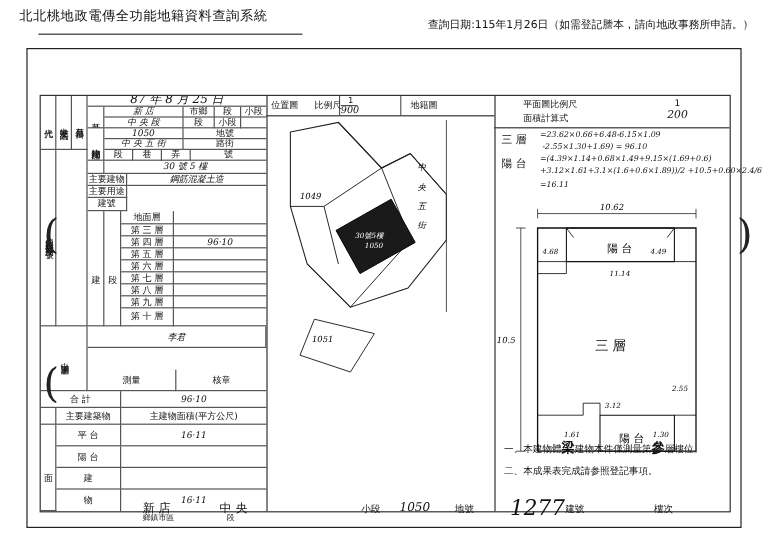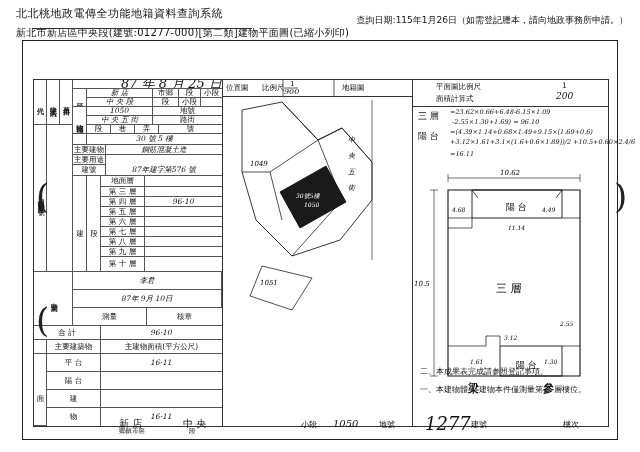--- a/index.html
+++ b/index.html
@@ -64,35 +64,34 @@
   .brace{position:absolute;font-size:34px;color:#222;font-family:"DejaVu Serif",serif;}
 </style>
 </head>
 <body>
 
 <div class="page">
 
   <div class="hdr">
     <div class="hdr-l1">北北桃地政電傳全功能地籍資料查詢系統</div>
     <div class="hdr-rule"></div>
-    <div class="hdr-l2">新北市新店區中央段(建號:01277-000)[第二類]建物平面圖(已縮小列印)</div>
     <div class="hdr-right">查詢日期:115年1月26日（如需登記謄本，請向地政事務所申請。）</div>
   </div>
 
   <div class="frame">
 
     <div class="inner">
 
       <div class="ltab">
 
         <div class="cell v" style="left:0;top:0;width:13px;height:45px;">光代</div>
         <div class="cell v" style="left:13px;top:0;width:13px;height:45px;">申姓請名人</div>
         <div class="cell v" style="left:26px;top:0;width:13px;height:45px;">基年月日</div>
 
-        <div class="cell nr" style="left:39px;top:0;width:149px;height:9px;font-size:13px;justify-content:flex-end;">
+        <div class="cell nr" style="left:39px;top:0;width:149px;height:9px;font-size:10px;">
           <span class="hand">87 年 8 月 25 日</span>
         </div>
 
         <div class="cell v" style="left:39px;top:9px;width:14px;height:18px;">基地地號</div>
         <div class="cell" style="left:53px;top:9px;width:66px;height:9px;">
             <span class="hand">新 店</span>
           </div>
         <div class="cell" style="left:119px;top:9px;width:26px;height:9px;">市鄉</div>
         <div class="cell" style="left:145px;top:9px;width:22px;height:9px;">段</div>
         <div class="cell nr" style="left:167px;top:9px;width:21px;height:9px;">小段</div>
@@ -126,23 +125,20 @@
           </div>
 
         <div class="cell" style="left:39px;top:65px;width:33px;height:10px;">主要建物</div>
         <div class="cell nr" style="left:72px;top:65px;width:116px;height:10px;">
             <span class="hand">鋼筋混凝土造</span>
           </div>
 
         <div class="cell" style="left:39px;top:75px;width:33px;height:10px;">主要用途</div>
 
         <div class="cell" style="left:39px;top:85px;width:33px;height:11px;">建號</div>
-        <div class="cell nr" style="left:72px;top:85px;width:116px;height:11px;">
-            <span class="hand">87年建字第576 號</span>
-          </div>
 
         <div class="cell v" style="left:39px;top:96px;width:14px;height:96px;">建</div>
         <div class="cell v" style="left:53px;top:96px;width:14px;height:96px;">段</div>
 
         <div class="cell" style="left:67px;top:96px;width:44px;height:11px;">地面層</div>
         <div class="cell nr" style="left:111px;top:96px;width:77px;height:11px;"></div>
 
         <div class="cell" style="left:67px;top:107px;width:44px;height:10px;">第 三 層</div>
         <div class="cell nr" style="left:111px;top:107px;width:77px;height:10px;"></div>
 
@@ -169,23 +165,20 @@
         <div class="cell" style="left:67px;top:177px;width:44px;height:15px;">第 十 層</div>
         <div class="cell nr" style="left:111px;top:177px;width:77px;height:15px;"></div>
 
         <div class="cell v" style="left:0;top:45px;width:13px;height:147px;font-size:7px;">使用執照核發日期及字號</div>
         <div class="cell v" style="left:13px;top:45px;width:26px;height:147px;"></div>
 
         <div class="cell v" style="left:0;top:192px;width:39px;height:54px;font-size:7px;">申請測量</div>
 
         <div class="cell" style="left:39px;top:192px;width:149px;height:18px;">
             <span class="hand">李君</span>
-          </div>
-        <div class="cell" style="left:39px;top:210px;width:149px;height:18px;">
-            <span class="hand">87年 9月 10日</span>
           </div>
         <div class="cell nr" style="left:113px;top:228px;width:75px;height:18px;">核章</div>
         <div class="cell" style="left:39px;top:228px;width:74px;height:18px;">測量</div>
 
         <div class="cell" style="left:0;top:246px;width:67px;height:14px;">合 計</div>
         <div class="cell nr" style="left:67px;top:246px;width:121px;height:14px;">
             <span class="hand">96·10</span>
           </div>
 
         <div class="cell" style="left:0;top:260px;width:13px;height:14px;"></div>
@@ -297,38 +290,38 @@
           <text class="lbl2" x="58" y="196">1.61</text>
           <text class="lbl2" x="92" y="172">3.12</text>
           <text class="lbl2" x="132" y="196">1.30</text>
 
           <text x="94" y="42" font-size="9" font-family="DejaVu Sans, sans-serif">陽 台</text>
           <text x="84" y="124" font-size="11" font-family="DejaVu Sans, sans-serif">三 層</text>
           <text x="104" y="200" font-size="9" font-family="DejaVu Sans, sans-serif">陽 台</text>
         </svg>
 
         <div class="notes">
-          <div>二、本成果表完成請参照登記事項。</div>
           <div>
             <span>一、本建物體</span><span class="big">梁</span><span>建物本件僅測量第</span><span class="big">參</span><span>層樓位。</span>
           </div>
+          <div>二、本成果表完成請参照登記事項。</div>
         </div>
       </div>
     </div>
 
     <div class="bottomstrip">
       <span class="bs" style="left:86px;top:0;">新 店</span>
       <span class="bs" style="left:86px;top:10px;font-size:6.5px;">鄉鎮市區</span>
       <span class="bs" style="left:150px;top:0;">中 央</span>
       <span class="bs" style="left:156px;top:10px;font-size:6.5px;">段</span>
       <span class="bs" style="left:268px;top:2px;font-size:8px;">小段</span>
       <span class="bs hand" style="left:300px;top:1px;">1050</span>
       <span class="bs" style="left:346px;top:2px;font-size:8px;">地號</span>
       <span class="bs hand" style="left:392px;top:-4px;font-size:18px;">1277</span>
       <span class="bs" style="left:438px;top:2px;font-size:8px;">建號</span>
-      <span class="bs" style="left:512px;top:2px;font-size:8px;margin-left:18px;">樓次</span>
+      <span class="bs" style="left:512px;top:2px;font-size:8px;">樓次</span>
     </div>
   </div>
 
   <div class="brace" style="left:36px;top:176px;">(</div>
   <div class="brace" style="left:36px;top:300px;">(</div>
   <div class="brace" style="left:614px;top:176px;">)</div>
 </div>
 
 </body></html>

